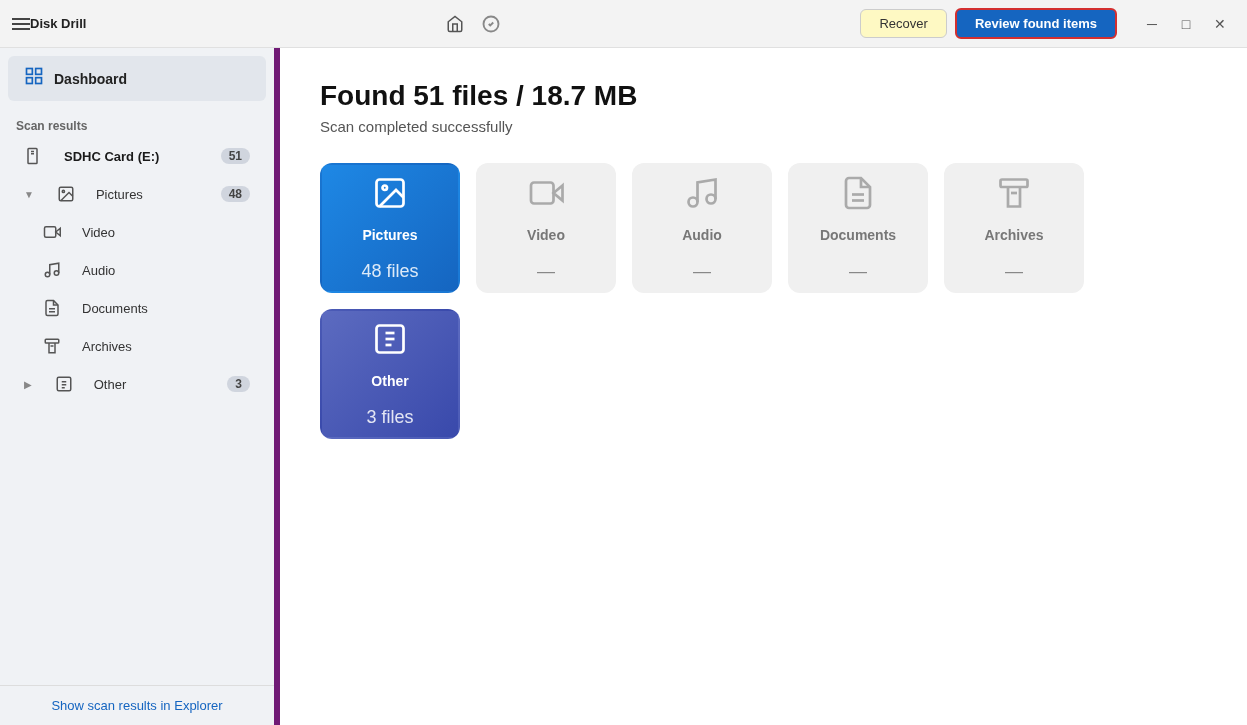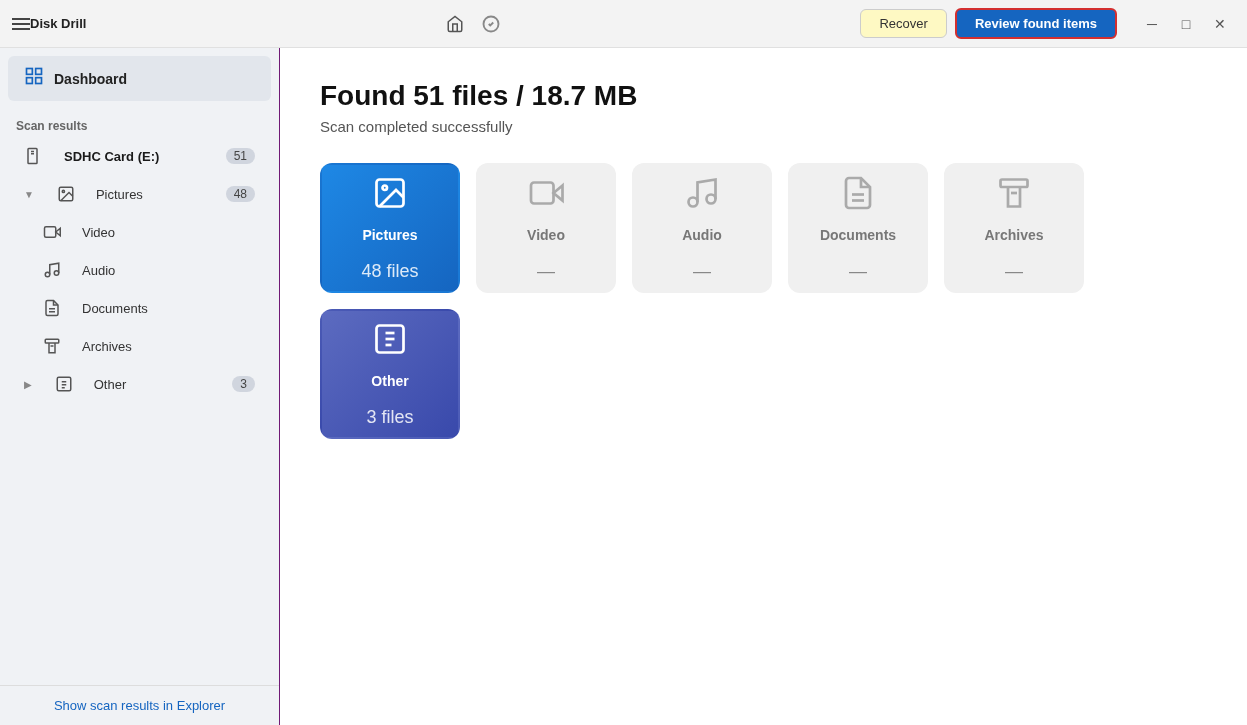--- a/index.html
+++ b/index.html
@@ -27,41 +27,41 @@
       background: #1565c0; font-size: 13px; cursor: pointer; color: #fff; font-weight: 600;
     }
     .window-controls { display: flex; align-items: center; gap: 4px; margin-left: 12px; }
     .wc-btn { width: 30px; height: 30px; border: none; background: transparent; cursor: pointer; font-size: 14px; color: #555; border-radius: 4px; display: flex; align-items: center; justify-content: center; }
 
     
     .app-body { display: flex; flex: 1; overflow: hidden; }
 
     
     .sidebar {
-      width: 280px; background: #f0f2f5; border-right: 1px solid #701a75;
+      width: 280px; background: #f0f2f5; border-right: 6px solid #701a75;
       display: flex; flex-direction: column; flex-shrink: 0;
     }
     .sidebar-dashboard {
       display: flex; align-items: center; gap: 10px;
       padding: 10px 16px; background: #e2e6ec; cursor: pointer;
       border-radius: 6px; margin: 8px; font-size: 14px; font-weight: 600; color: #222;
     }
     .sidebar-dashboard .dash-icon { font-size: 18px; color: #1565c0; }
     .sidebar-section-label {
       font-size: 12px; font-weight: 700; color: #666; padding: 10px 16px 4px;
       text-transform: none;
     }
     .sidebar-item {
       display: flex; align-items: center; gap: 20px;
       padding: 8px 16px; cursor: pointer; font-size: 13px; color: #333;
       border-radius: 6px; margin: 1px 8px;
     }
     .sidebar-item .si-icon { width: 20px; height: 20px; display: flex; align-items: center; justify-content: center; color: #555; font-size: 15px; }
     .sidebar-item .si-label { flex: 1; }
-    .sidebar-item .si-count { font-size: 12px; background: #d0d5de; border-radius: 10px; padding: 1px 8px; color: #444; font-weight: 400; }
+    .sidebar-item .si-count { font-size: 12px; background: #d0d5de; border-radius: 10px; padding: 1px 8px; color: #444; font-weight: 700; }
     .sidebar-item.top-item { font-weight: 600; color: #1a1a1a; }
     .sidebar-item .si-chevron { font-size: 10px; color: #888; margin-right: 2px; }
     .sidebar-spacer { flex: 1; }
     .sidebar-bottom {
       padding: 12px 16px; border-top: 1px solid #ddd;
       font-size: 13px; color: #1565c0; cursor: pointer; text-align: center;
       font-weight: 500;
     }
 
     

